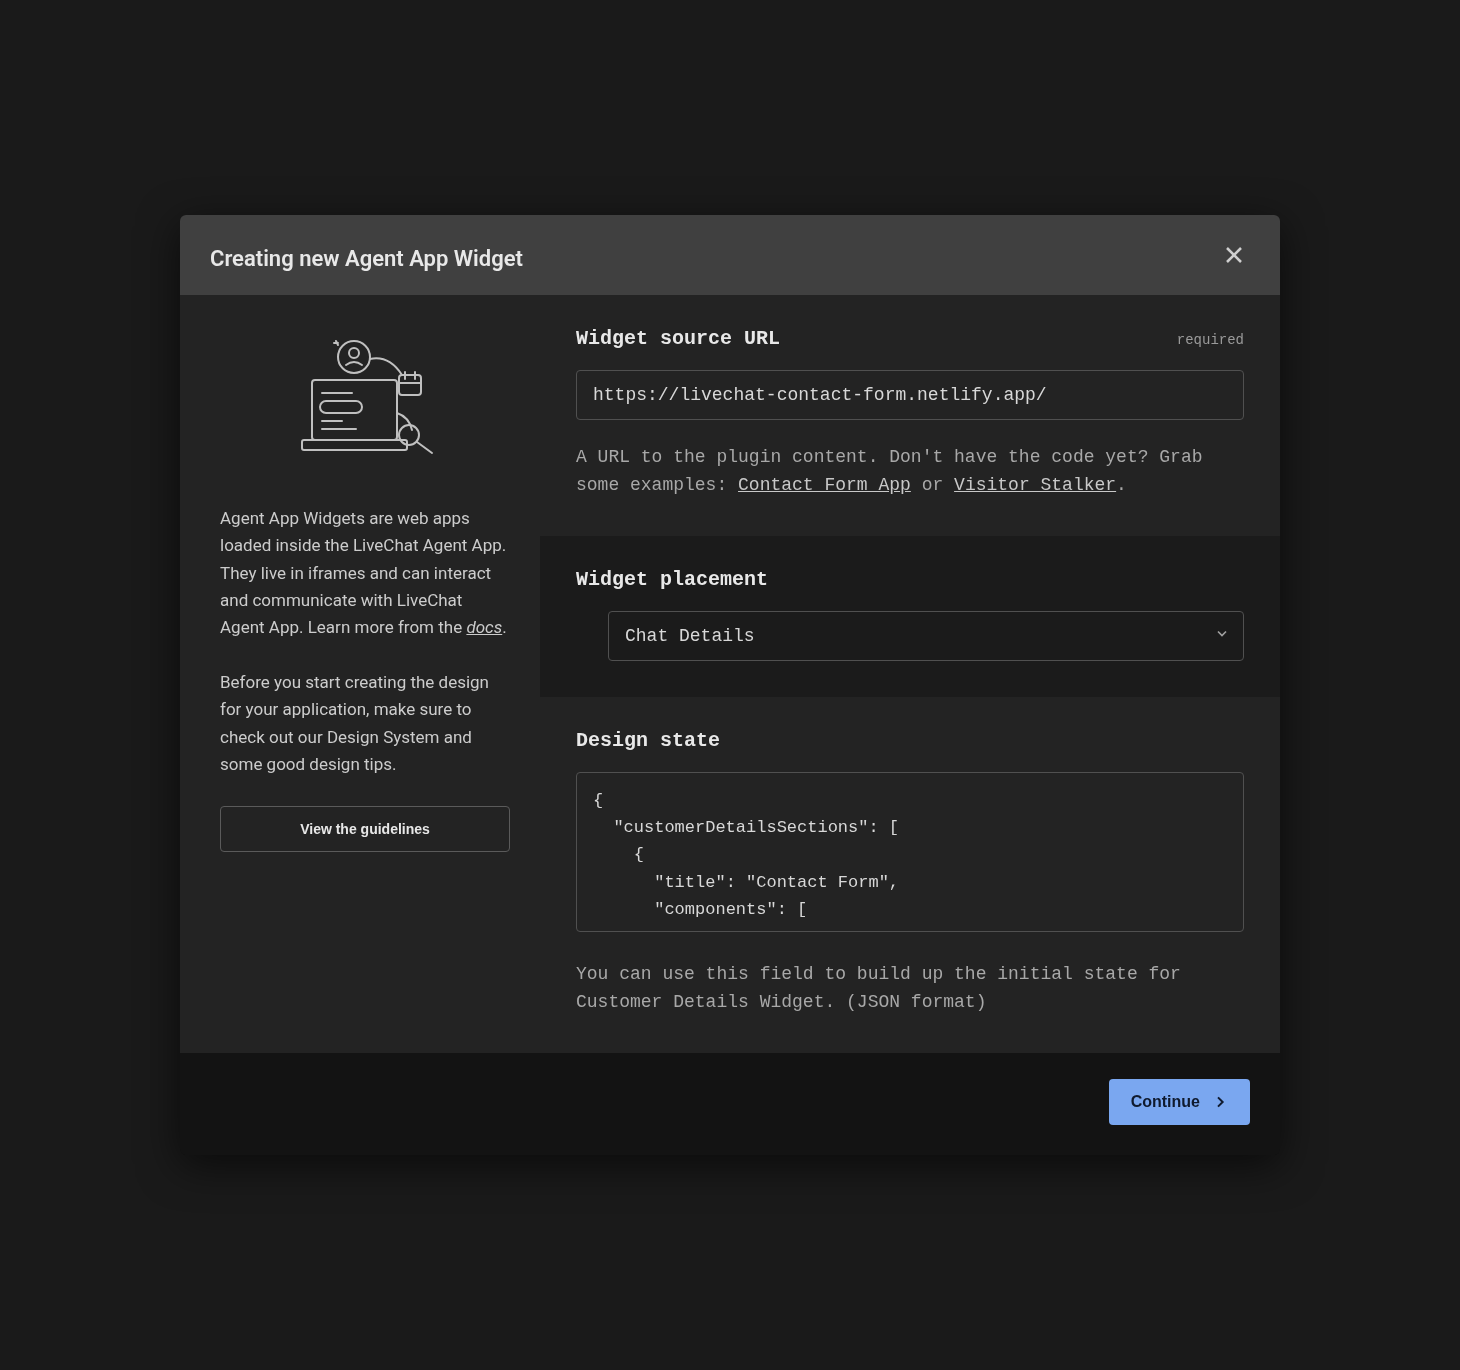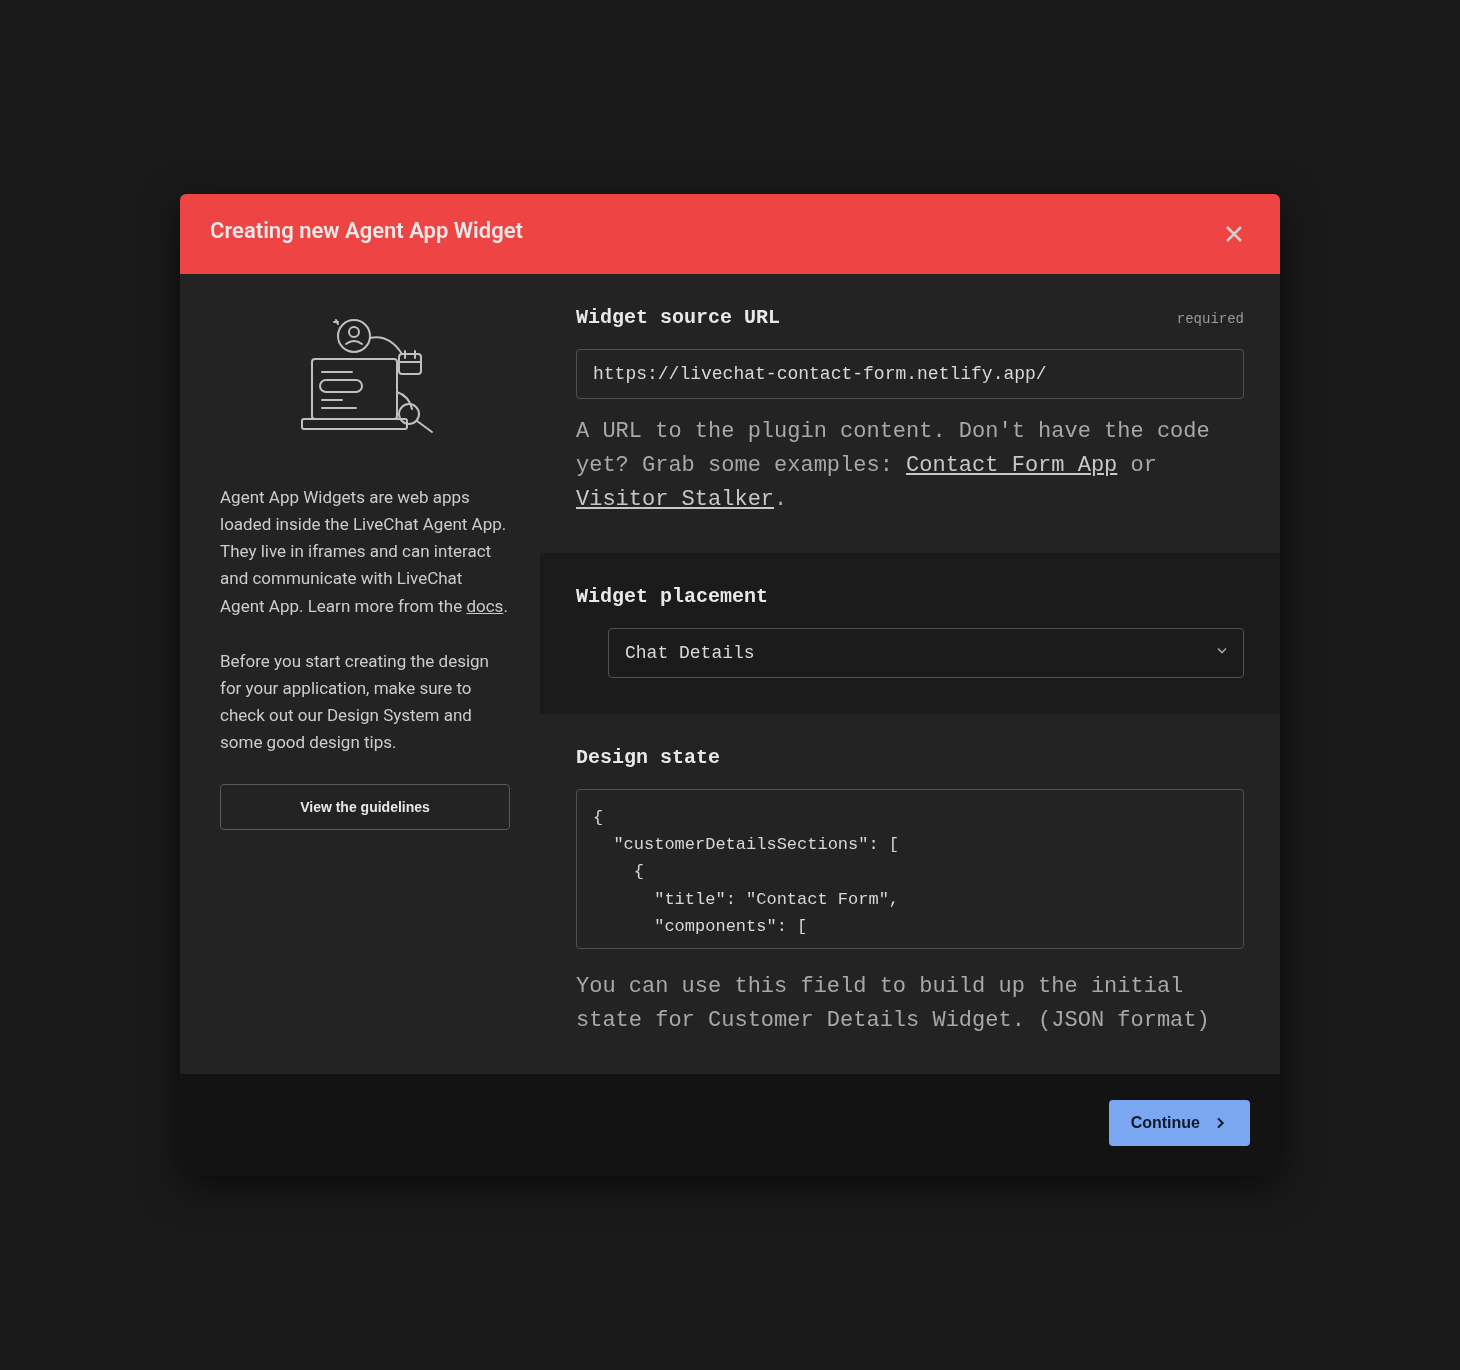--- a/index.html
+++ b/index.html
@@ -18,24 +18,24 @@
     }
     .modal {
       width: 1100px;
       background: #131313;
       border-radius: 6px;
       box-shadow: 0 10px 40px rgba(0,0,0,0.6);
       overflow: hidden;
     }
     .modal-header {
       display: flex;
-      align-items: flex-start;
+      align-items: flex-end;
       justify-content: space-between;
       padding: 24px 30px;
-      background: #ef4444;
+      background: #404040;
     }
     .modal-title {
       color: #e8e8e8;
       font-size: 22px;
       font-weight: 600;
     }
     .close-btn {
       background: none;
       border: none;
       color: #d0d0d0;
@@ -68,20 +68,21 @@
     .illustration svg {
       width: 160px;
       height: 130px;
     }
     .sidebar p {
       margin-bottom: 28px;
     }
     .sidebar a {
       color: #cccccc;
       text-decoration: underline;
+      font-style: italic;
     }
     .guidelines-btn {
       width: 290px;
       padding: 14px 18px;
       background: transparent;
       border: 1px solid #5a5a5a;
       border-radius: 4px;
       color: #e8e8e8;
       font-size: 14px;
       font-weight: 600;
@@ -157,23 +158,23 @@
       border: 1px solid #505050;
       border-radius: 4px;
       color: #d8d8d8;
       font-size: 17px;
       font-family: inherit;
       resize: none;
       line-height: 1.6;
       overflow: hidden;
     }
     .help-text {
-      margin-top: 16px;
+      margin-top: 24px;
       color: #a8a8a8;
-      font-size: 22px;
+      font-size: 18px;
       line-height: 1.55;
     }
     .help-text a {
       color: #c8c8c8;
       text-decoration: underline;
     }
     .modal-footer {
       display: flex;
       justify-content: flex-end;
       padding: 26px 30px 30px;

